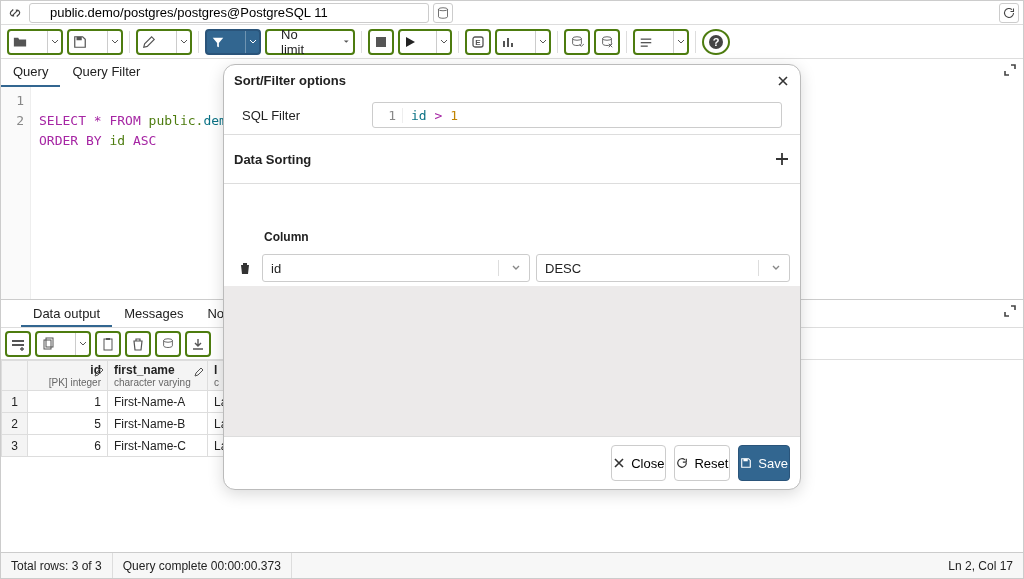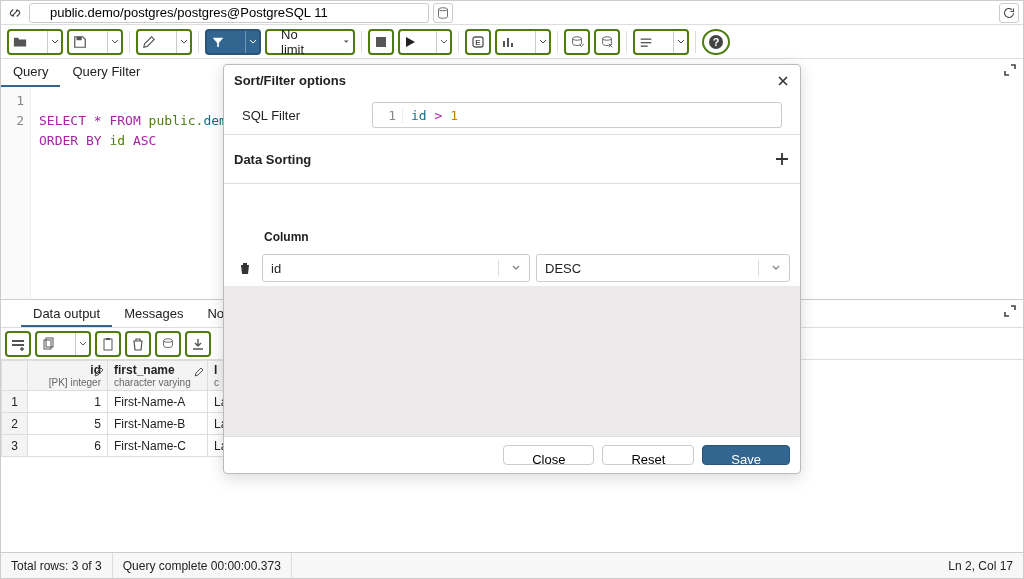--- a/index.html
+++ b/index.html
@@ -37,21 +37,21 @@
   th, td { border: 1px solid #ddd; padding: 2px 6px; text-align: left; height: 22px; }
   th { background: #f4f4f4; font-weight: 600; position: relative; }
   th .sub { display: block; font-weight: 400; color: #666; font-size: 10px; }
   th .edit-ic { position: absolute; right: 3px; top: 6px; }
   .rownum { background: #f4f4f4; text-align: center; width: 26px; }
   .id-col { width: 80px; text-align: right; }
   .nm-col { width: 100px; }
   .statusbar { height: 26px; border-top: 1px solid #ccc; background: #f7f7f7; display: flex; align-items: center; font-size: 12px; }
   .status-cell { padding: 0 10px; border-right: 1px solid #ddd; height: 100%; display: flex; align-items: center; }
   .status-right { margin-left: auto; padding: 0 10px; }
-  .panel { position: absolute; left: 223px; top: 64px; width: 578px; background: #fff; border: 1px solid #bbb; border-radius: 4px; box-shadow: 0 4px 16px rgba(0,0,0,.15); display: flex; flex-direction: column; z-index: 50; }
+  .panel { position: absolute; left: 223px; top: 64px; width: 578px; background: #fff; border: 1px solid #bbb; border-radius: 12px; box-shadow: 0 4px 16px rgba(0,0,0,.15); display: flex; flex-direction: column; z-index: 50; }
   .panel-head { display: flex; align-items: center; padding: 8px 10px; font-weight: 600; font-size: 13px; }
   .panel-head .close { margin-left: auto; cursor: pointer; }
   .panel-row { display: flex; align-items: center; padding: 6px 18px; gap: 10px; }
   .label { width: 120px; font-size: 13px; }
   .filter-box { flex: 1; border: 1px solid #ccc; border-radius: 3px; display: flex; align-items: center; font-family: ui-monospace, Menlo, monospace; font-size: 13px; height: 26px; }
   .filter-box .ln { width: 30px; text-align: right; color: #888; padding-right: 6px; border-right: 1px solid #eee; }
   .filter-box .txt { padding: 0 8px; }
   .filter-box .var { color: #0b7285; }
   .filter-box .op { color: #a626a4; }
   .filter-box .num { color: #c18401; }
@@ -63,21 +63,21 @@
   .sort-grid .hdr .c2 { flex: 1; margin-top: 40px; }
   .sort-grid .hdr .c3 { width: 260px; }
   .sort-grid .srow { display: flex; align-items: center; gap: 6px; padding: 4px 0; }
   .sort-grid .del { width: 22px; height: 22px; display: flex; align-items: center; justify-content: center; cursor: pointer; }
   .select { flex: 1; border: 1px solid #ccc; border-radius: 3px; height: 28px; display: flex; align-items: center; padding: 0 8px; position: relative; }
   .select.short { flex: 0 0 254px; }
   .select .sep2 { width: 1px; height: 16px; background: #ddd; margin-right: 6px; }
   .select .dd { margin-left: auto; display:flex; align-items:center; gap:6px;}
   .panel-body { flex: 1; background: #eceaea; min-height: 150px; }
   .panel-foot { display: flex; justify-content: flex-end; gap: 8px; padding: 8px 10px; border-top: 1px solid #ddd; }
-  .pbtn { height: 20px; border: 1px solid #ccc; border-radius: 4px; background: #fff; padding: 0 28px; display: flex; align-items: center; gap: 6px; cursor: pointer; font-size: 13px; flex-direction: column; }
+  .pbtn { height: 36px; border: 1px solid #ccc; border-radius: 4px; background: #fff; padding: 0 1px; display: flex; align-items: center; gap: 6px; cursor: pointer; font-size: 13px; }
   .pbtn.primary { background: #326690; color: #fff; border-color: #2a547a; }
   svg { display: block; }
 </style>
 </head>
 <body>
 
 <div class="app">
 
   <div class="row topbar">
     <div class="icon-btn" style="border:none">

